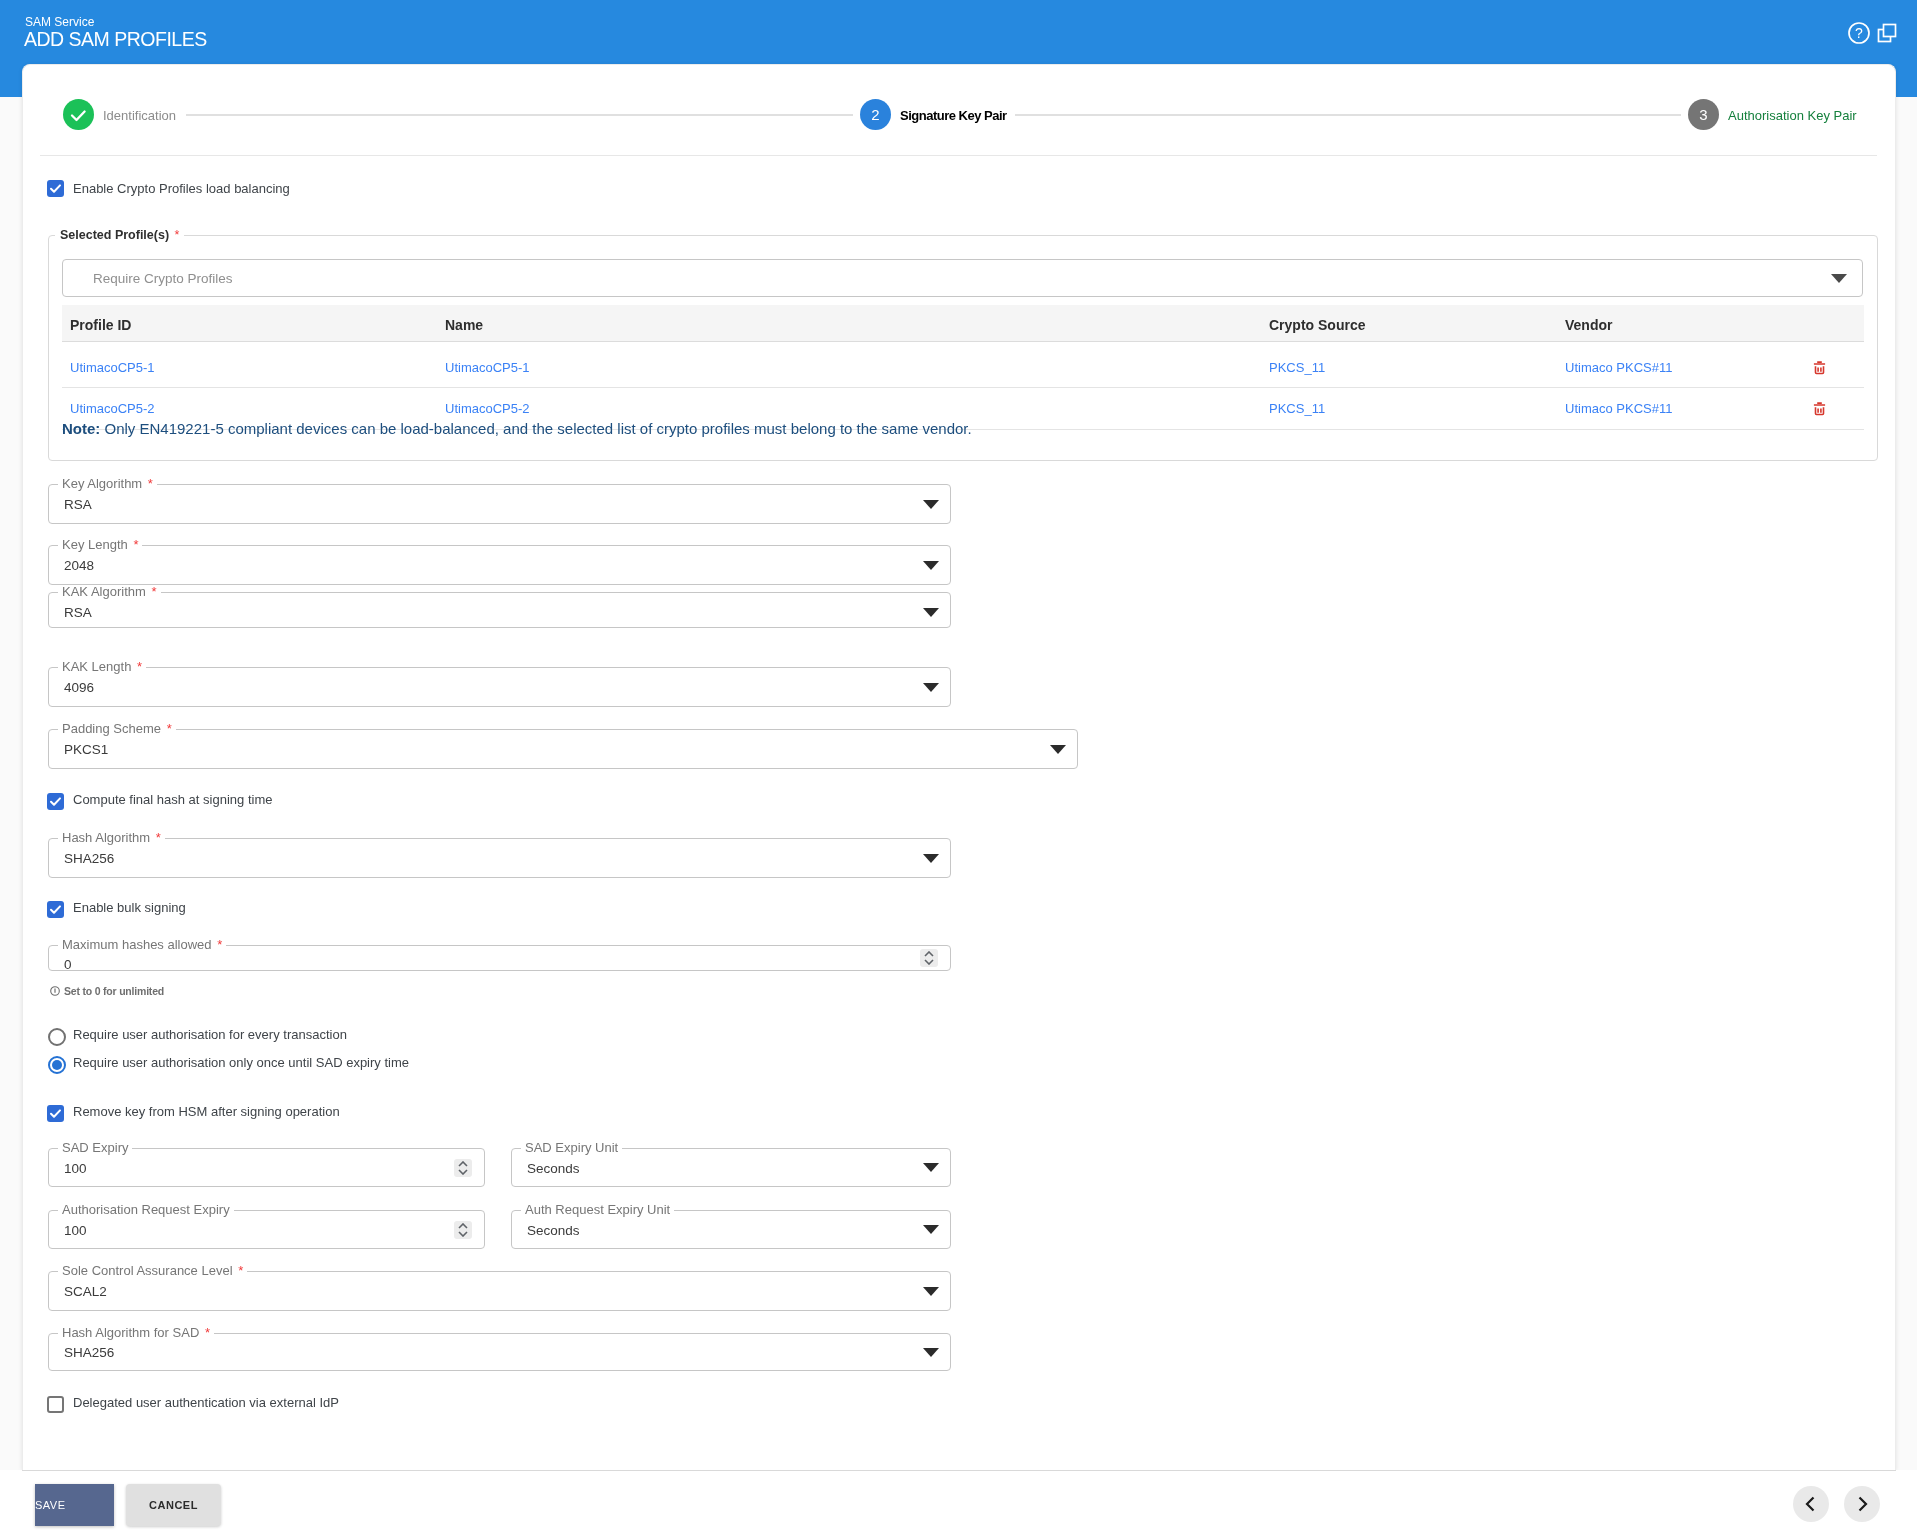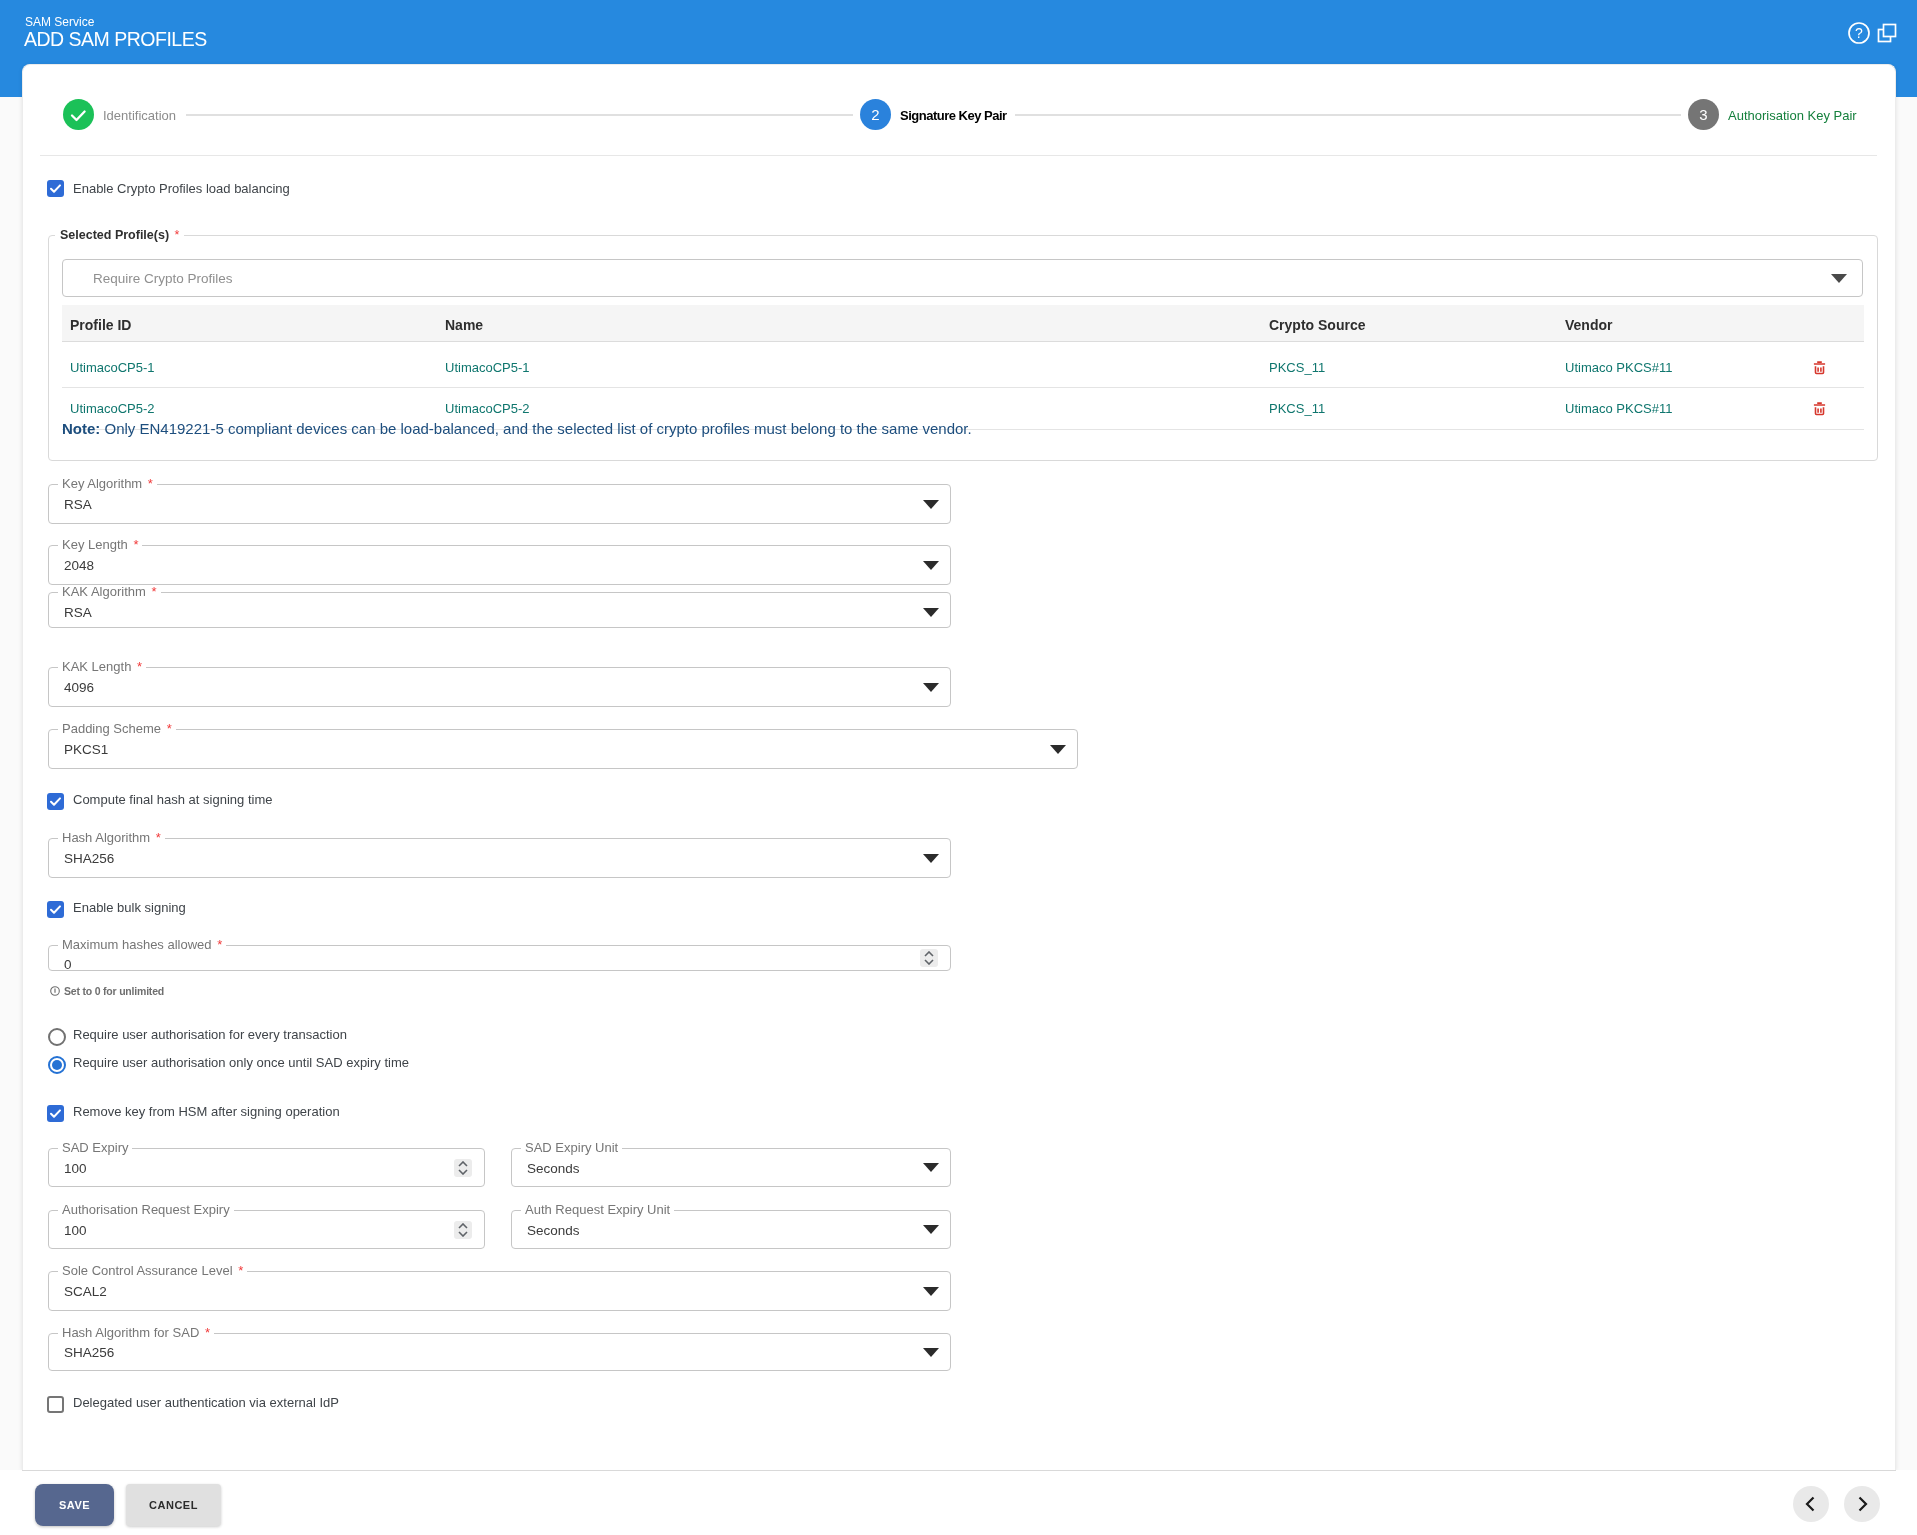--- a/index.html
+++ b/index.html
@@ -32,27 +32,27 @@
 .caret{position:absolute;right:11px;top:15px;width:0;height:0;border-left:8px solid transparent;border-right:8px solid transparent;border-top:9px solid #2b2b2b}
 .spin{position:absolute;right:12px;top:50%;margin-top:-9px;width:18px;height:18px;background:#ececec;border-radius:3px}
 .spin svg{position:absolute;left:3px;top:2px}
 
 #fset{position:absolute;left:48px;top:235px;width:1830px;height:226px;border:1px solid #d9d9d9;border-radius:4px}
 #fsetlbl{position:absolute;left:55px;top:228px;background:#fff;padding:0 5px;font-size:12.5px;font-weight:bold;color:#2f2f2f}
 #selin{position:absolute;left:62px;top:259px;width:1801px;height:38px;border:1px solid #c6c6c6;border-radius:4px;background:#fff}
 #selin .ph{position:absolute;left:30px;top:11px;font-size:13.5px;color:#8f8f8f}
 
 .th{position:absolute;font-size:14px;font-weight:bold;color:#2e2e2e}
-.td{position:absolute;font-size:13px;color:#0f766e}
+.td{position:absolute;font-size:13px;color:#3b82f6}
 #thead{position:absolute;left:62px;top:305px;width:1802px;height:37px;background:#f5f5f5;border-bottom:1px solid #dcdcdc}
 .rowline{position:absolute;left:62px;width:1802px;height:1px;background:#e4e4e4}
 #note{position:absolute;left:62px;top:420px;font-size:15px;color:#1d4e7e}
 .hint{position:absolute;left:64px;top:985px;font-size:10.5px;font-weight:bold;letter-spacing:-.2px;color:#6f6f6f}
 
-#save{position:absolute;left:35px;top:1484px;width:79px;height:42px;background:#56678f;border-radius:8px;color:#fff;font-size:11px;font-weight:bold;letter-spacing:.5px;text-align:center;line-height:42px;box-shadow:0 1px 3px rgba(0,0,0,.25)}
+#save{position:absolute;left:35px;top:1484px;width:79px;height:42px;background:#56678f;border-radius:0;color:#fff;font-size:11px;font-weight:normal;letter-spacing:.5px;line-height:42px;box-shadow:0 1px 3px rgba(0,0,0,.25)}
 #cancel{position:absolute;left:126px;top:1484px;width:95px;height:42px;background:#e0e0e0;border-radius:4px;color:#2c2c2c;font-size:11px;font-weight:bold;letter-spacing:.5px;text-align:center;line-height:42px;box-shadow:0 1px 3px rgba(0,0,0,.2)}
 .navbtn{position:absolute;width:36px;height:36px;border-radius:50%;background:#e9e9e9;top:1486px}
 .navbtn svg{position:absolute;left:8px;top:8px}
 </style>
 </head>
 <body>
 <div id="header"></div>
 <div id="svc">SAM Service</div>
 <div id="title">ADD SAM PROFILES</div>
 

